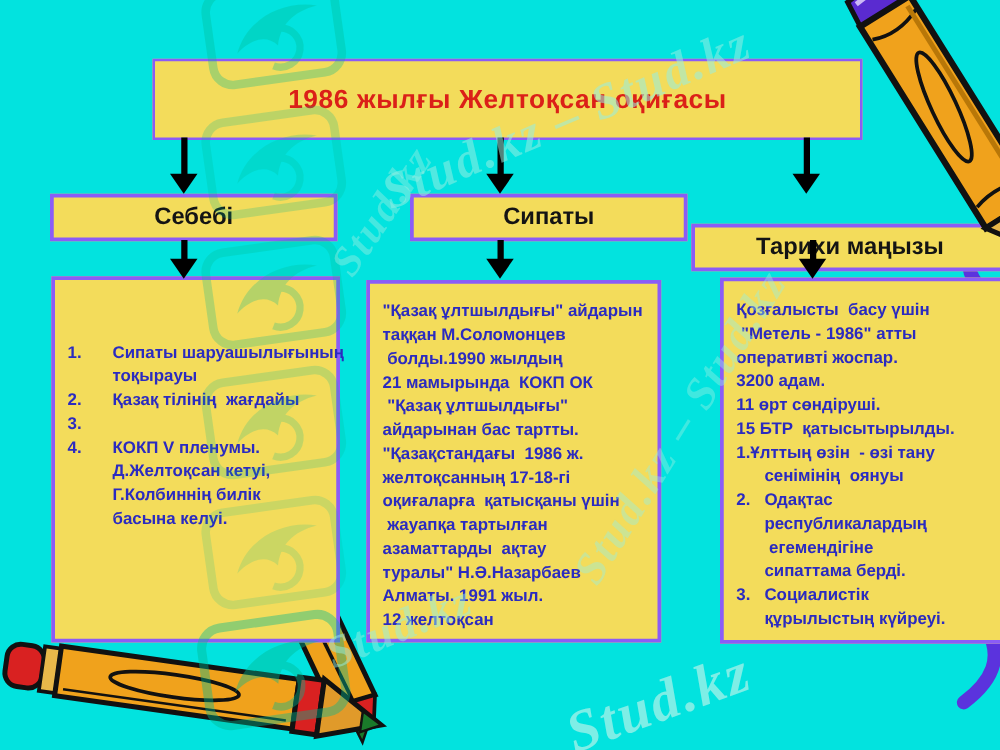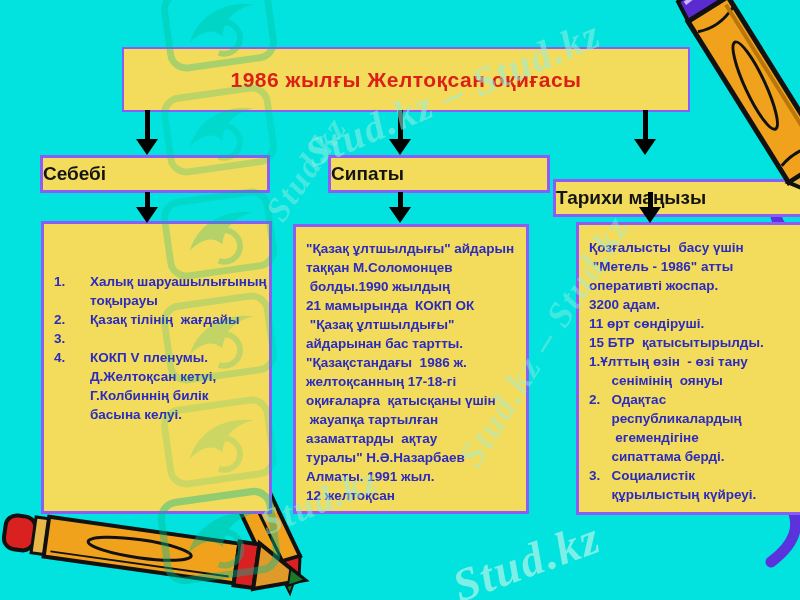--- a/index.html
+++ b/index.html
@@ -11,21 +11,21 @@
   
   .ybox{
     position:absolute;background:#F3DC5B;border:3px solid #8b5cf6;
     box-sizing:border-box;z-index:5;
   }
   #title-box{left:122px;top:47px;width:568px;height:65px;border-width:2px;}
   #title-box .t{
     width:100%;height:100%;display:flex;align-items:center;justify-content:center;
     color:#DB2018;font-size:21px;font-weight:bold;letter-spacing:.5px;
   }
-  .hdr{height:38px;top:155px;display:flex;align-items:center;
+  .hdr{height:38px;top:155px;display:flex;align-items:center;justify-content:center;
        font-size:19px;font-weight:600;color:#141414;}
   #hdr-0{left:40px;width:230px;}
   #hdr-1{left:302px;width:222px;margin-left:26px;}
   #hdr-2{left:553px;width:254px;margin-top:24px;}
   #body-0{left:41px;top:221px;width:231px;height:293px;padding:48px 8px 0 10px;}
   #body-1{left:293px;top:224px;width:236px;height:290px;padding:12px 6px 0 10px;}
   #body-2{left:576px;top:222px;width:231px;height:293px;padding:13px 4px 0 10px;}
   .body-text{
     color:#2B2BC0;font-size:13.5px;font-weight:bold;line-height:19px;white-space:pre;
   }
@@ -146,21 +146,21 @@
   <div class="stem s2" style="left:145px"></div>
   <div class="head h2" style="left:136px"></div>
   <div class="stem s2" style="left:398px"></div>
   <div class="head h2" style="left:389px"></div>
   <div class="stem s2" style="left:648px"></div>
   <div class="head h2" style="left:639px"></div>
 
   <div id="body-0" class="ybox">
     <div class="li">
       <span class="num">1.</span>
-      <span class="li-text">Халық шаруашылығының
+      <span class="li-text">Сипаты шаруашылығының
 тоқырауы</span>
     </div>
     <div class="li">
       <span class="num">2.</span>
       <span class="li-text">Қазақ тілінің  жағдайы</span>
     </div>
     <div class="li">
       <span class="num">3.</span>
     </div>
     <div class="li">

